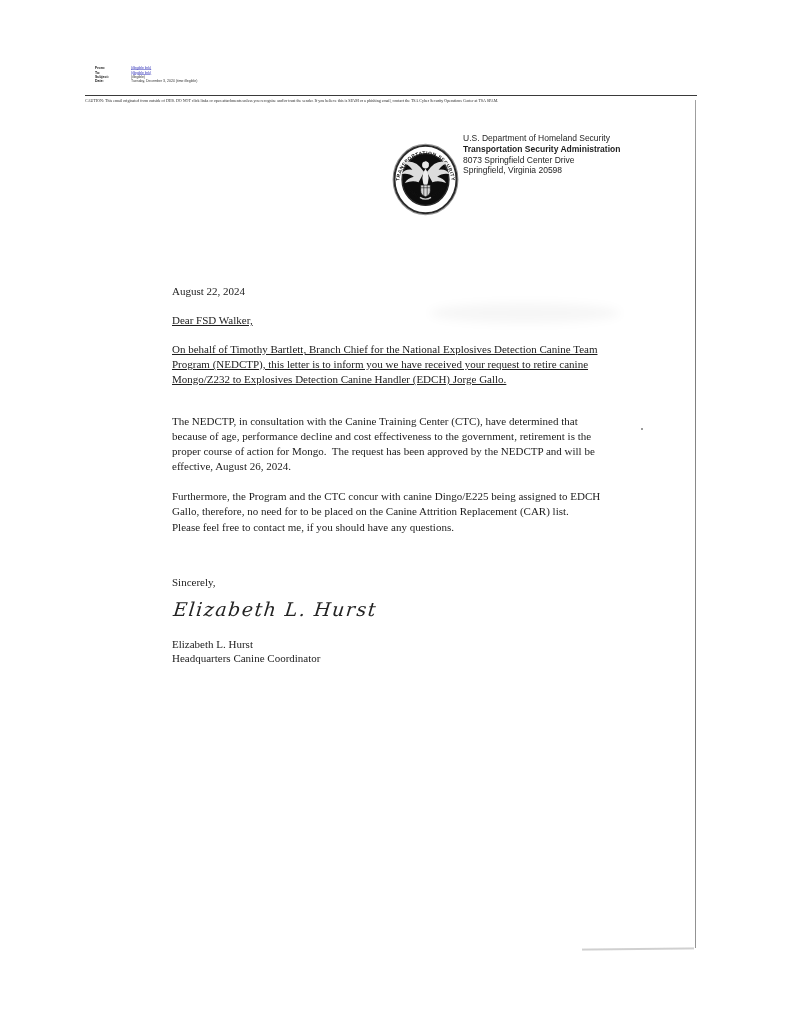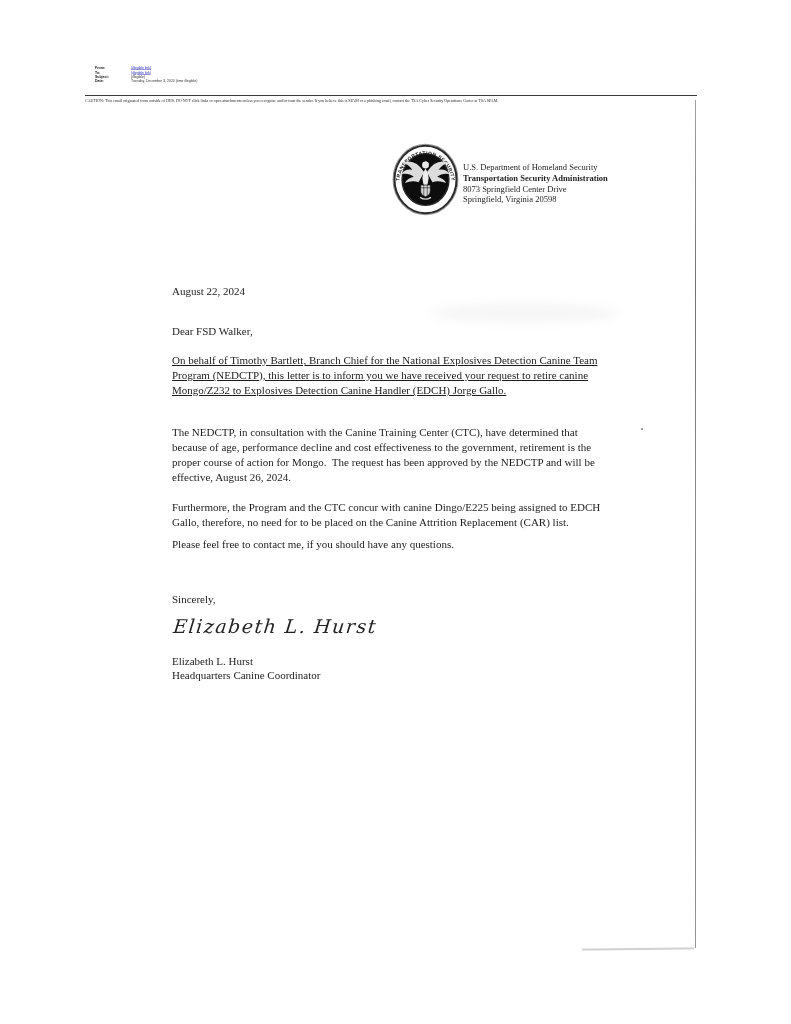--- a/index.html
+++ b/index.html
@@ -59,45 +59,45 @@
   }
 
   
   .seal {
     position: absolute;
     left: 391px; top: 142px;
     width: 69px; height: 75px;
   }
   .letterhead-text {
     position: absolute;
-    left: 463px; top: 162px;
-    font-family: Liberation Serif, serif;
+    left: 463px; top: 133px;
+    font-family: Liberation Sans, sans-serif;
     font-size: 8.5px;
     line-height: 10.8px;
     color: #1e1e1e;
     filter: blur(0.15px);
   }
   .letterhead-text .bold { font-weight: bold; }
 
   
   .letter {
     position: absolute;
     left: 172px; top: 284px;
     width: 475px;
     font-size: 11px;
     line-height: 15px;
     color: #1c1c1c;
     filter: blur(0.15px);
   }
   .para { white-space: pre; }
-  .letter .salutation { margin-top: 25px; }
+  .letter .salutation { margin-top: 14px; text-decoration: underline; }
   .letter .p1 { margin-top: 14px; text-decoration: underline; }
   .letter .p2 { margin-top: 27px; }
   .letter .p3 { margin-top: 15px; }
-  .letter .p4 { margin-top: 7px; }
+  .letter .p4 { margin-top: 1px; }
   .letter .closing { margin-top: 40px; }
   .signature-script {
     margin-top: 6px;
     font-family: "DejaVu Serif", serif;
     font-style: italic;
     font-size: 19px;
     line-height: 26px;
     letter-spacing: 1.5px;
     transform: skewX(-6deg);
     transform-origin: left bottom;

